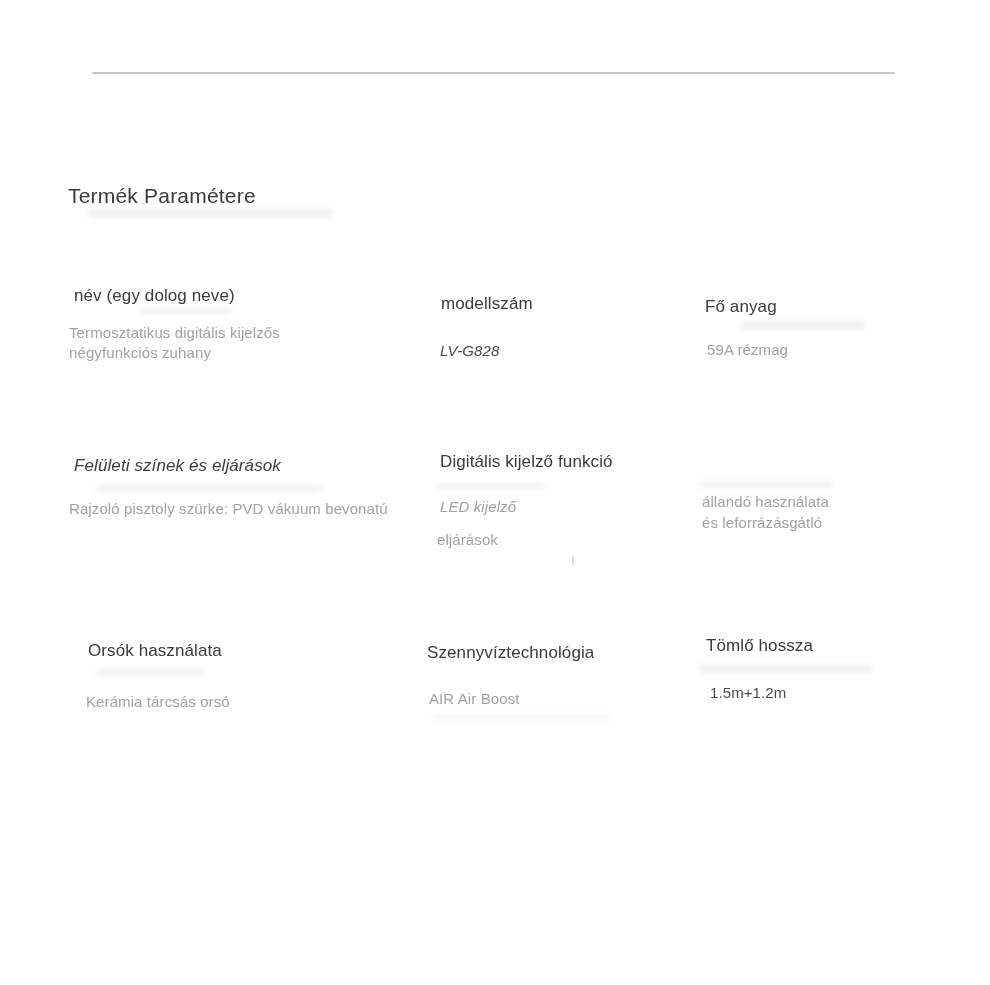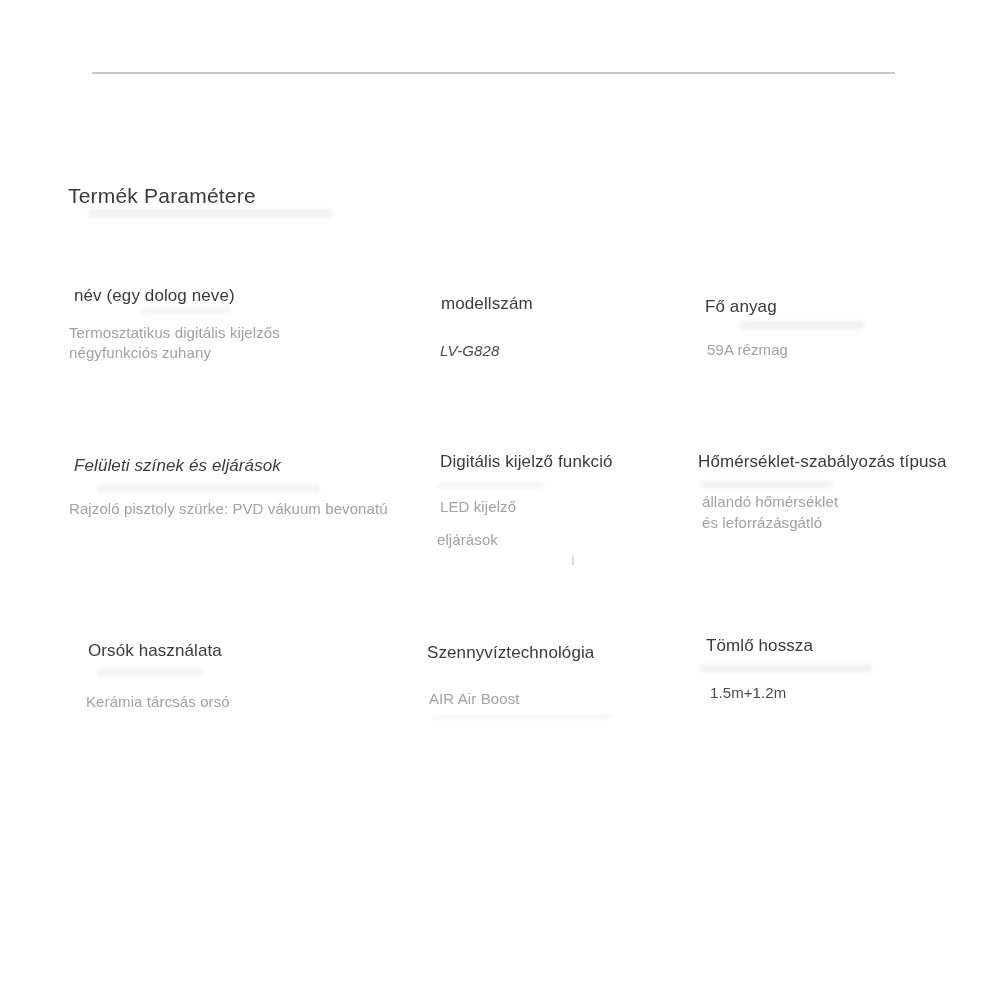--- a/index.html
+++ b/index.html
@@ -79,26 +79,25 @@
   <div class="lbl l2" style="color: rgb(58, 58, 58);">modellszám</div>
   <div class="val v2 tone-dark" style="color: rgb(74, 74, 74);">LV-G828</div>
 
   <div class="lbl l3" style="color: rgb(58, 58, 58);">Fő anyag</div>
   <div class="val v3 tone-gray" style="color: rgb(161, 161, 161);">59A rézmag</div>
 
   <div class="lbl l4" style="color: rgb(58, 58, 58); font-style: italic;">Felületi színek és eljárások</div>
   <div class="val v4 tone-gray" style="color: rgb(161, 161, 161);">Rajzoló pisztoly szürke: PVD vákuum bevonatú</div>
 
   <div class="lbl l5" style="color: rgb(58, 58, 58);">Digitális kijelző funkció</div>
-  <div class="val v5a tone-gray" style="color: rgb(161, 161, 161);">LED kijelző</div>
+  <div class="val v5a tone-gray" style="color: rgb(161, 161, 161); font-style: italic;">LED kijelző</div>
   <div class="val v5b tone-gray" style="color: rgb(161, 161, 161);">eljárások</div>
 
-  <div class="lbl l6" style="color: rgb(58, 58, 58);">Hőmérséklet-szabályozás típusa</div>
   <div class="val v6 tone-gray" style="color: rgb(161, 161, 161);">
-    <div>állandó hőmérséklet</div>
+    <div>állandó használata</div>
     <div>és leforrázásgátló</div>
   </div>
 
   <div class="lbl l7" style="color: rgb(58, 58, 58);">Orsók használata</div>
   <div class="val v7 tone-gray" style="color: rgb(161, 161, 161);">Kerámia tárcsás orsó</div>
 
   <div class="lbl l8" style="color: rgb(58, 58, 58);">Szennyvíztechnológia</div>
   <div class="val v8 tone-gray" style="color: rgb(161, 161, 161);">AIR Air Boost</div>
 
   <div class="lbl l9" style="color: rgb(58, 58, 58);">Tömlő hossza</div>

